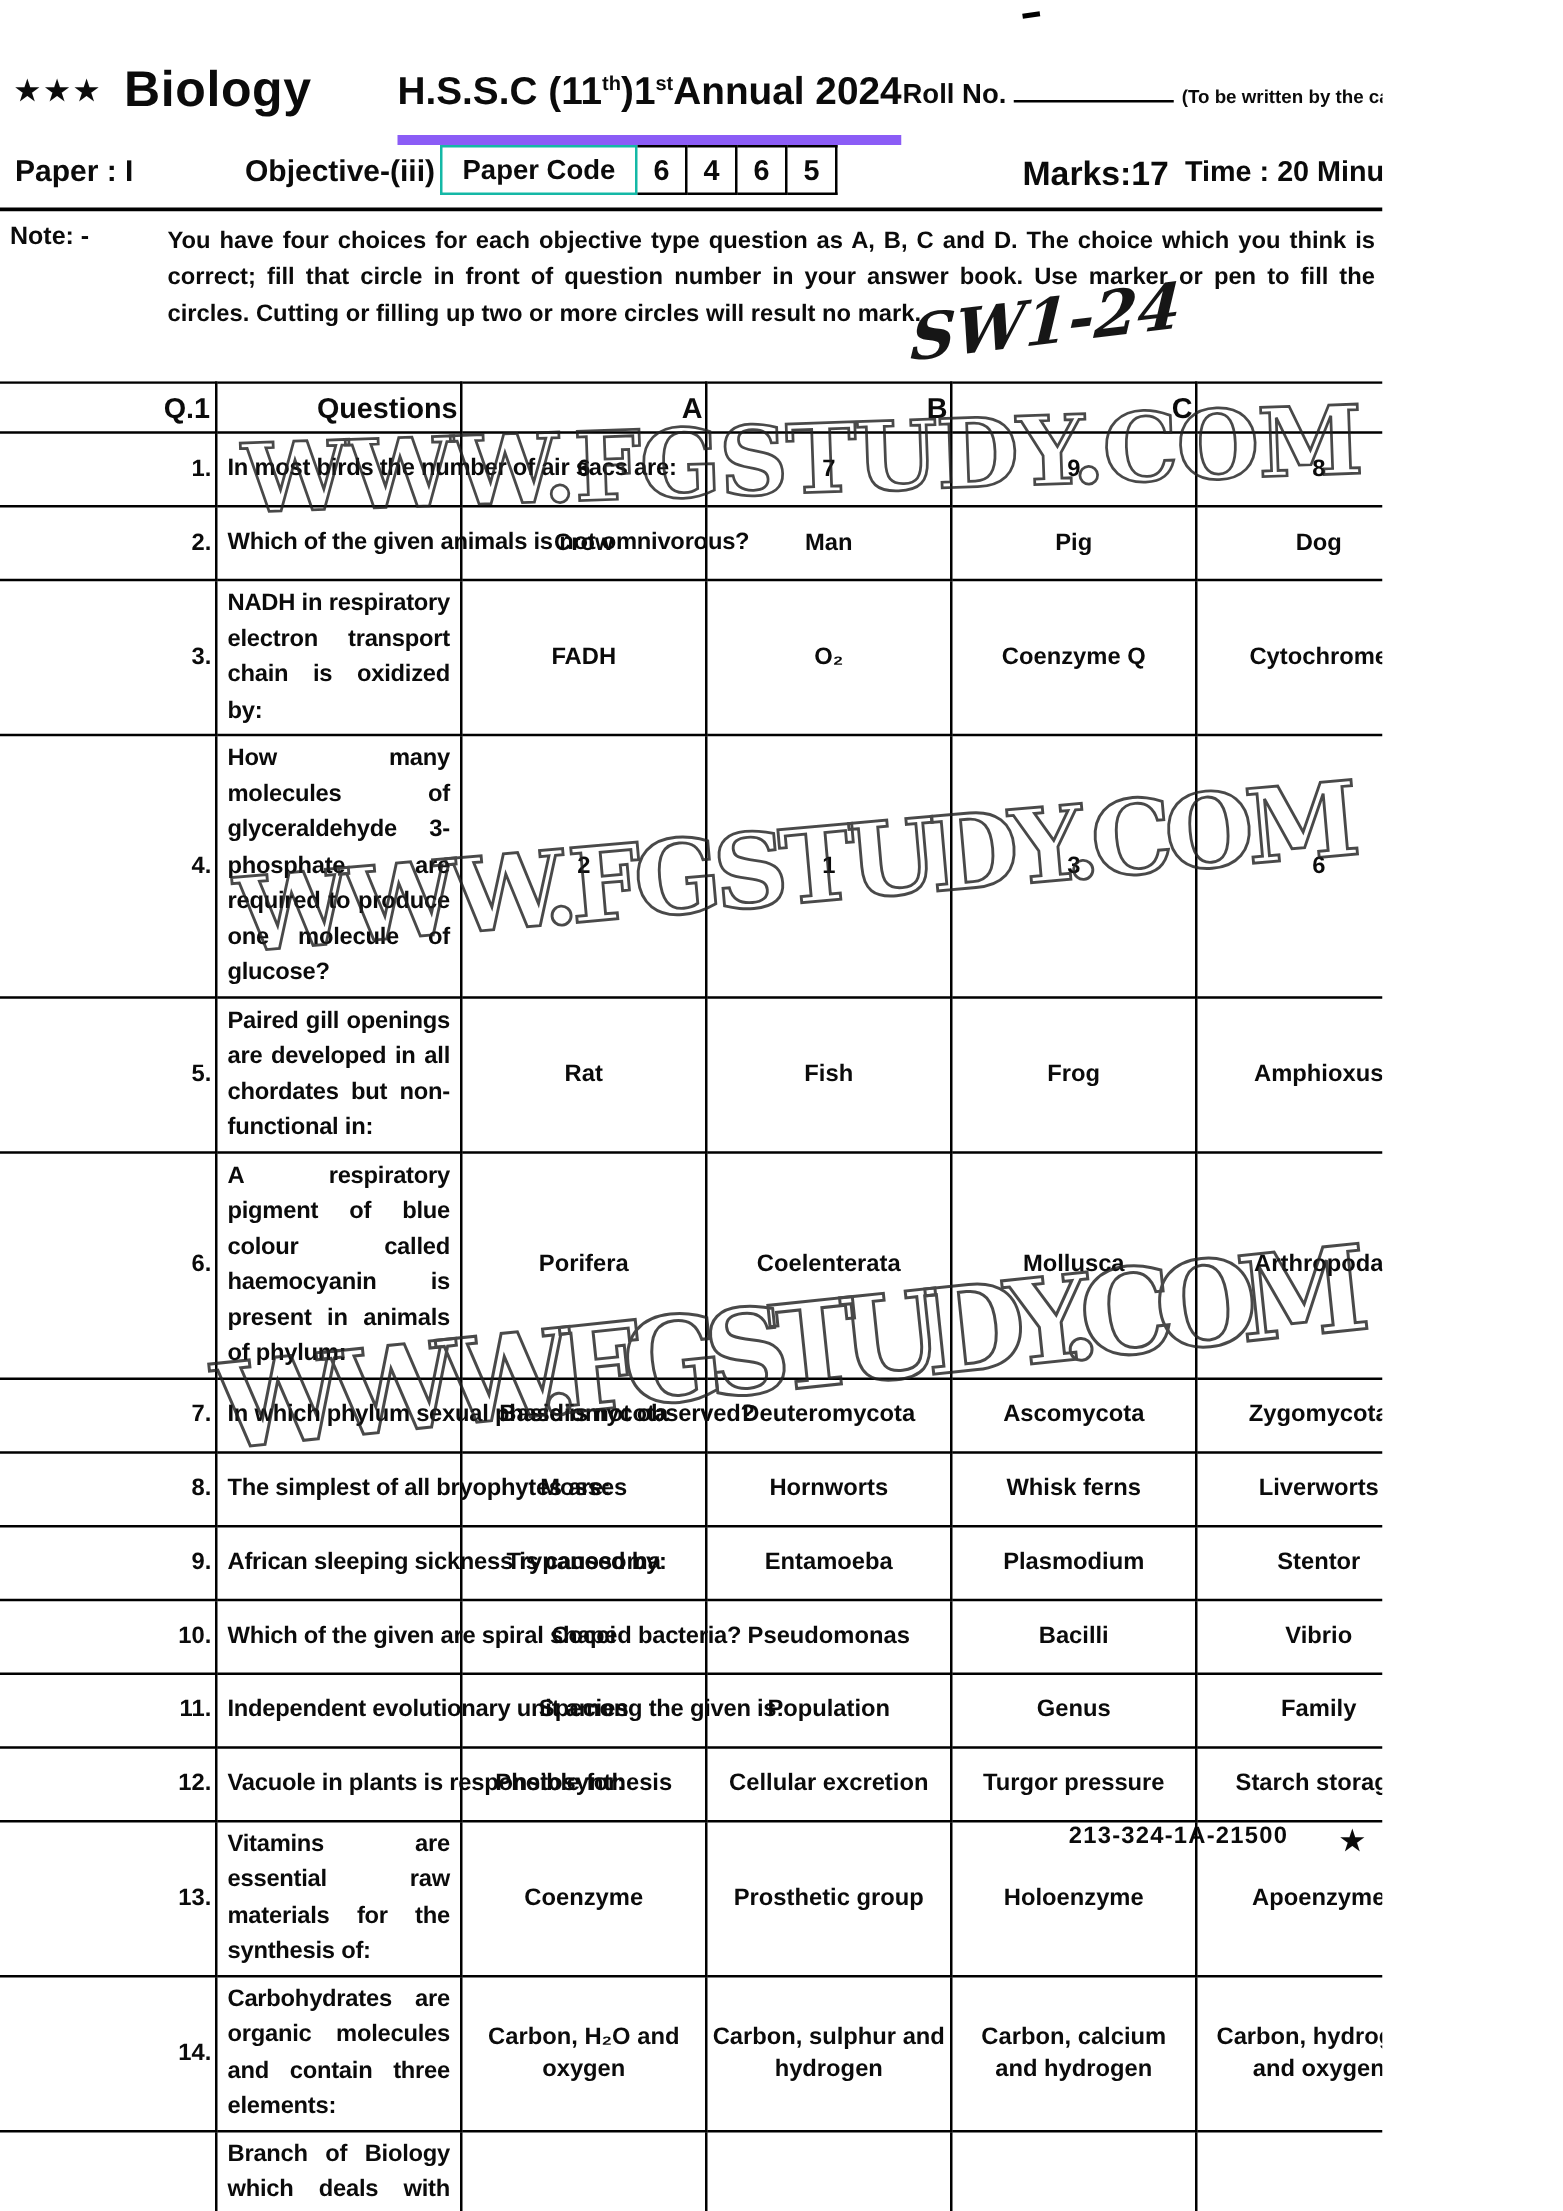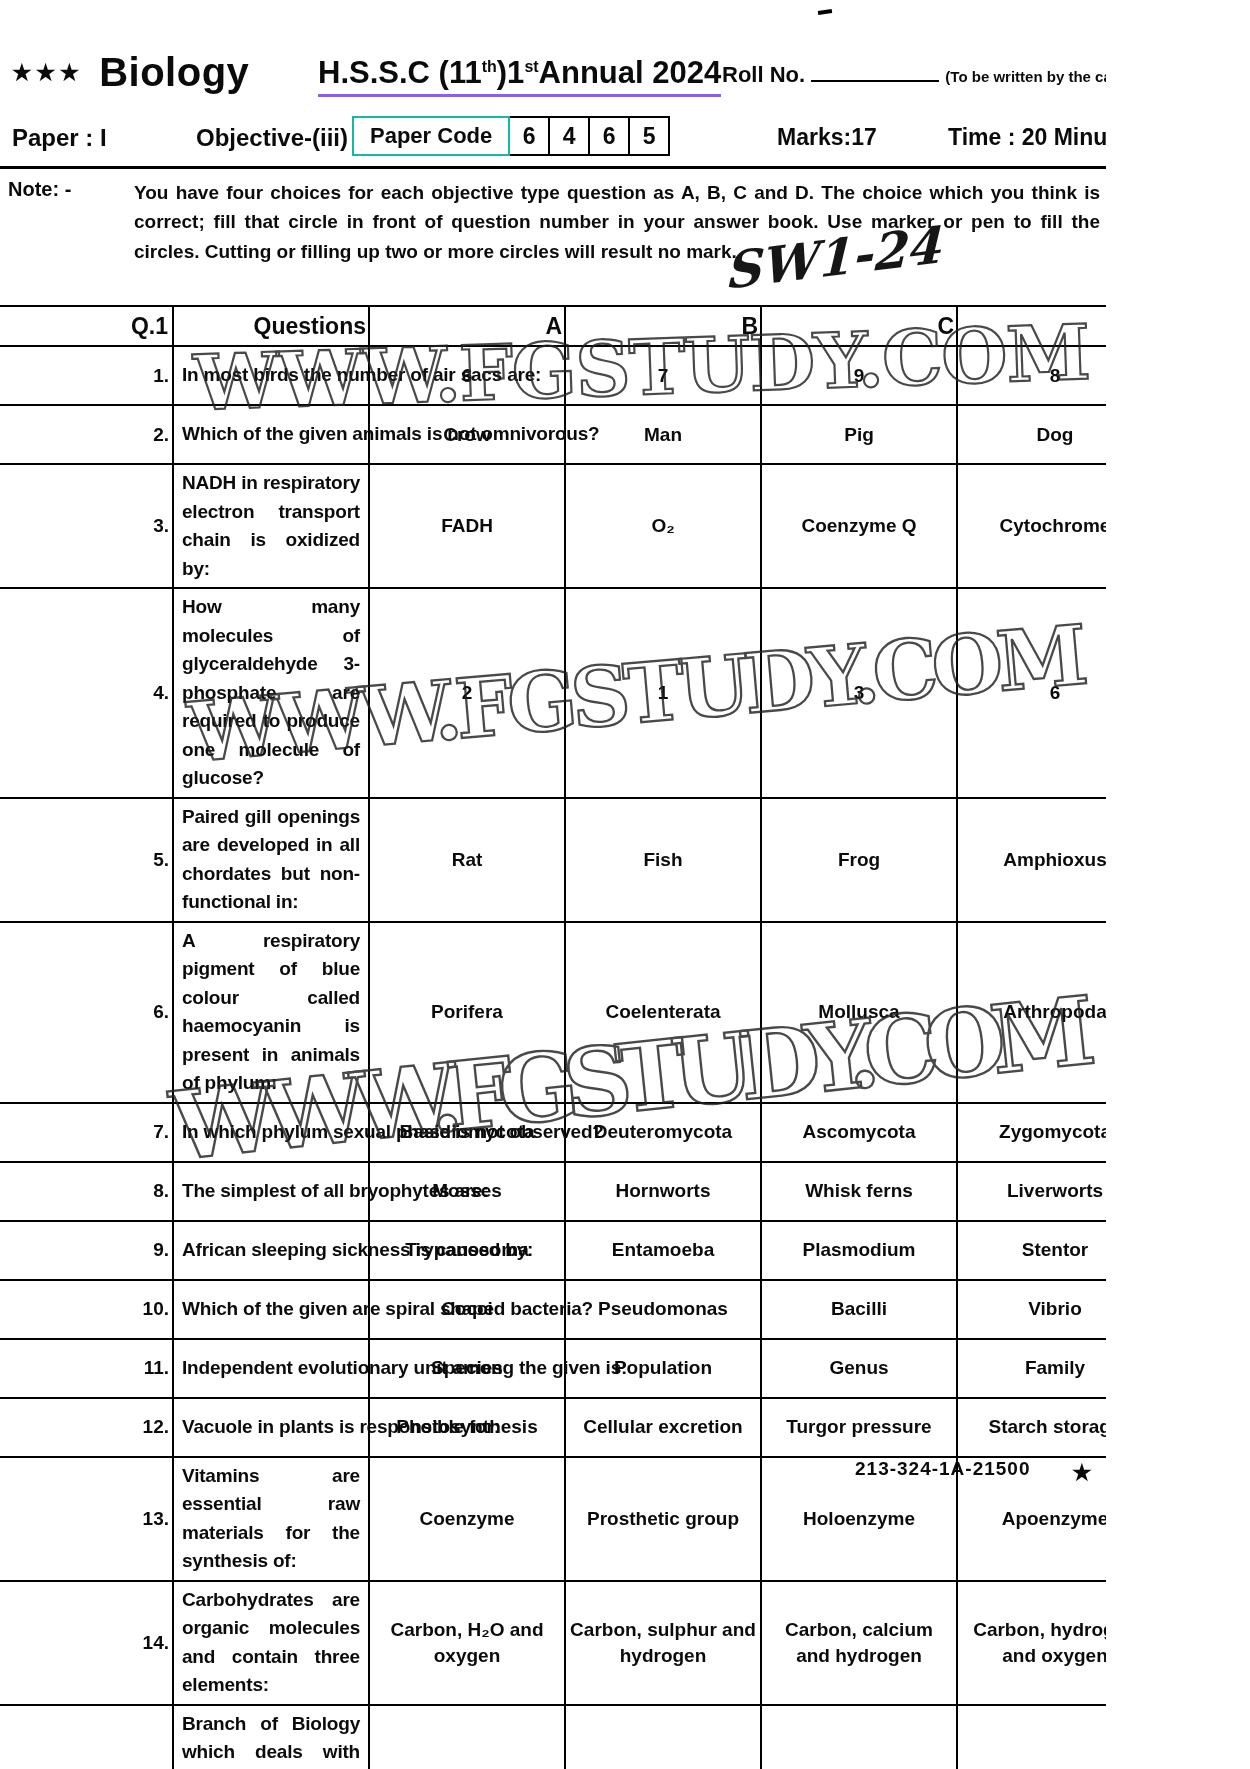--- a/index.html
+++ b/index.html
@@ -18,36 +18,36 @@
     width:1106px; height:1769px;
     overflow:hidden;
   }
 
   
   .brand { position:absolute; left:12px; top:50px; display:flex; align-items:center; }
   .brand .stars { font-size:22px; letter-spacing:4px; }
   .brand .subject { font-size:40px; margin-left:16px; letter-spacing:0.5px; }
 
   .title { position:absolute; left:318px; top:55px; font-size:31px;
-           border-bottom:3px solid #8b5cf6; padding-bottom:3px; white-space:nowrap; }
+           border-bottom:8px solid #8b5cf6; padding-bottom:17px; white-space:nowrap; }
   .title sup { font-size:16px; }
 
   .rollno { position:absolute; left:722px; top:62px; font-size:22px; white-space:nowrap; }
   .rollno .blank { display:inline-block; width:128px; border-bottom:2px solid #000; height:18px; }
   .rollno .paren { font-size:15px; }
 
   .paper-label { position:absolute; left:12px; top:124px; font-size:24px; }
   .objective-label { position:absolute; left:196px; top:124px; font-size:24px; }
 
   .codebox { position:absolute; left:352px; top:116px; display:flex; }
   .codebox .code-label { border:2px solid #14b8a6; font-size:22px; padding:5px 16px; }
   .codebox .code-digit { border:2px solid #000; border-left:none; width:38px;
                          display:flex; align-items:center; justify-content:center; font-size:23px; }
 
-  .marks { position:absolute; left:777px; top:124px; font-size:23px; }
+  .marks { position:absolute; left:818px; top:124px; font-size:27px; }
   .time  { position:absolute; left:948px; top:124px; font-size:23px; white-space:nowrap; }
 
   .header-rule { position:absolute; left:0; top:166px; width:1106px; height:3px; background:#000; }
 
   
   .note { position:absolute; left:8px; top:178px; width:1092px; display:flex;gap:16px; }
   .note .note-label { width:74px; flex:none; font-size:20px; }
   .note .note-text { flex:1; font-size:19px; line-height:1.55; text-align:justify;margin-left:36px; }
 
   

